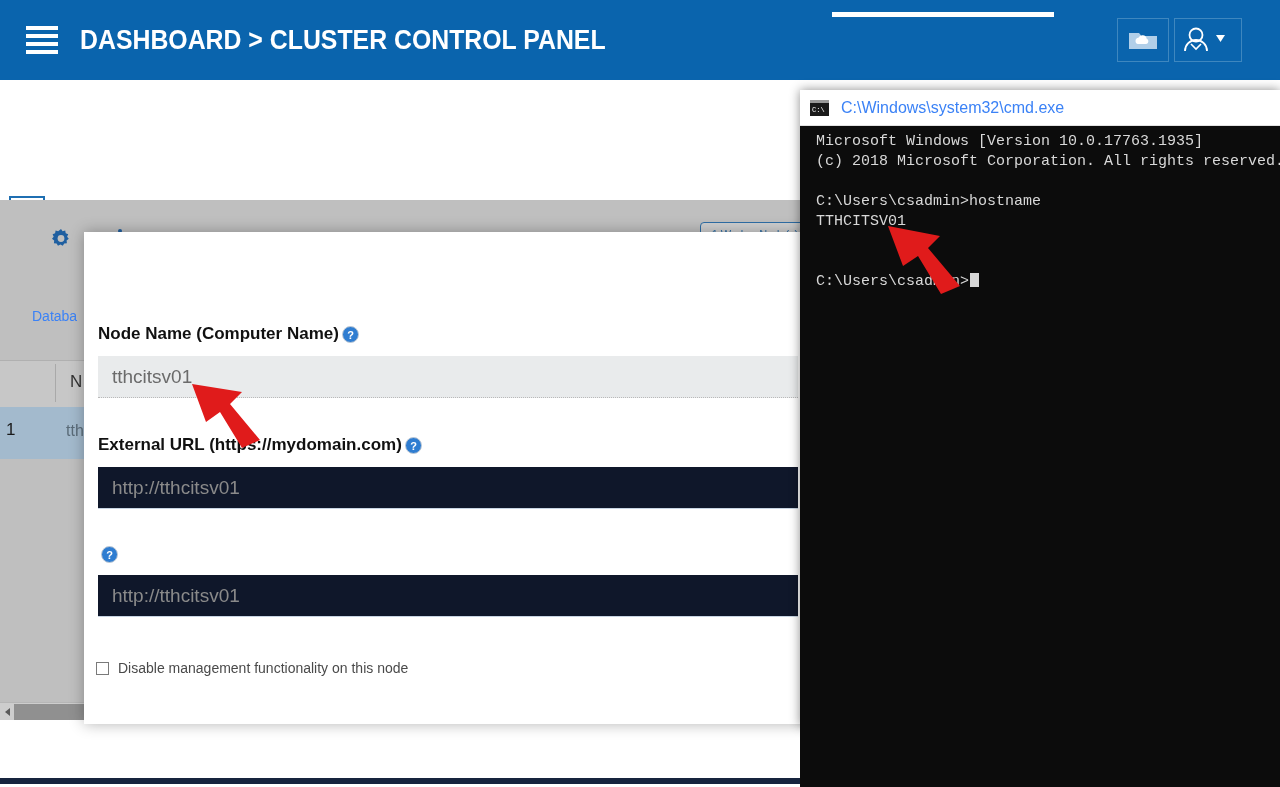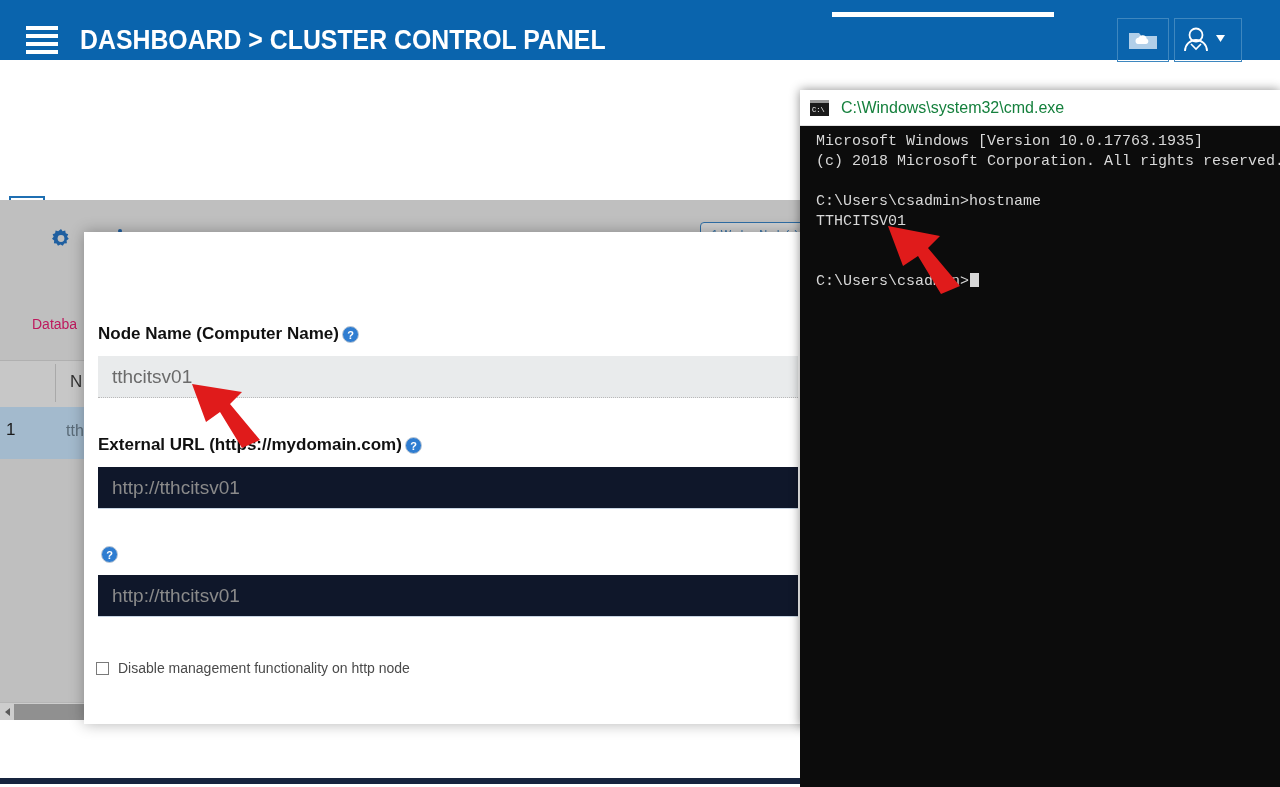--- a/index.html
+++ b/index.html
@@ -6,21 +6,21 @@
     margin: 0; padding: 0;
     width: 1280px; height: 787px;
     overflow: hidden;
     background: #ffffff;
     font-family: "Liberation Sans", sans-serif;
   }
   #root { position: relative; width: 1280px; height: 787px; background:#fff; }
 
   
   .topbar {
-    position:absolute; left:0; top:0; width:1280px; height:60px;
+    position:absolute; left:0; top:0; width:1280px; height:80px;
     background:#0a64ad;
   }
   .hamburger {
     position:absolute; left:26px; top:22px; width:32px; height:36px;
     display:flex; flex-direction:column; justify-content:center; gap:4px;
     cursor:pointer;
   }
   .hamburger i { display:block; height:4px; background:#ffffff; border-radius:0; }
   .app-title {
     position:absolute; left:80px; top:25px;
@@ -65,21 +65,21 @@
   .crumb-rule { position:absolute; left:0; top:196px; width:1280px; height:1px; background:#e3e3e3; }
 
   
   .overlay {
     position:absolute; left:0; top:200px; width:1280px; height:520px;
     background:#bfbfbf;
   }
   .bg-gear { position:absolute; left:50px; top:228px; width:22px; height:22px; }
   .bg-info { position:absolute; left:112px; top:228px; width:16px; height:22px; }
   .bg-database-label {
-    position:absolute; left:32px; top:316px; font-size:14px; color:#be185d;
+    position:absolute; left:32px; top:308px; font-size:14px; color:#3b82f6;
     white-space:nowrap; overflow:hidden; width:56px;
   }
   .bg-badge {
     position:absolute; left:700px; top:222px; width:110px; height:22px;
     border:1px solid #2f6ea5; border-radius:4px; color:#2f6ea5;
     font-size:11px; line-height:22px; text-align:center; overflow:hidden;
     background:#cfcfcf; box-sizing:border-box;
   }
   .bg-table-head {
     position:absolute; left:0; top:360px; width:90px; height:46px;
@@ -162,21 +162,21 @@
     background:#ffffff; display:flex; align-items:center; padding-left:10px;
     box-sizing:border-box; border-bottom:1px solid #e2e2e2;
   }
   .cmd-ico {
     width:19px; height:16px; background:#1a1a1a; position:relative; flex:0 0 auto;
     display:flex; align-items:flex-end; justify-content:flex-start;
   }
   .cmd-ico span { color:#fff; font-size:7px; line-height:7px; padding-left:2px; padding-bottom:2px;
     font-family:"Liberation Mono","DejaVu Sans Mono",monospace; }
   .cmd-ico::before { content:""; position:absolute; left:0; top:0; width:19px; height:3px; background:#9a9a9a; }
-  .cmd-title-text { margin-left:12px; font-size:16px; color:#15803d; white-space:nowrap;text-align:center; }
+  .cmd-title-text { margin-left:12px; font-size:16px; color:#3b82f6; white-space:nowrap;text-align:center; }
   .cmd-body {
     position:absolute; left:0; top:36px; width:480px; height:680px;
     background:#0c0c0c; padding:6px 0 0 16px; box-sizing:border-box;
     font-family:"Liberation Mono","DejaVu Sans Mono",monospace;
     font-size:15px; line-height:20px; color:#d8d8d8; white-space:pre;
     overflow:hidden;
   }
   .cmd-cursor {
     display:inline-block; width:9px; height:14px; background:#d8d8d8;
     vertical-align:-2px; margin-left:1px;
@@ -314,21 +314,21 @@
             <text x="8.5" y="12.5" font-size="11" font-weight="bold" fill="#ffffff" text-anchor="middle" font-family="Liberation Sans, sans-serif">?</text>
           </svg>
         </span>
       </div>
       <div class="field-input">http://tthcitsv01</div>
     </div>
   </div>
 
   <div class="checkbox-row">
     <span class="cbox"></span>
-    <span class="cbox-label">Disable management functionality on http node</span>
+    <span class="cbox-label">Disable management functionality on this node</span>
   </div>
 
   <div class="cmdwin">
     <div class="cmd-title">
       <span class="cmd-ico">
           <span>C:\</span>
         </span>
       <span class="cmd-title-text">C:\Windows\system32\cmd.exe</span>
     </div>
     <div class="cmd-body"><span>Microsoft Windows [Version 10.0.17763.1935]

